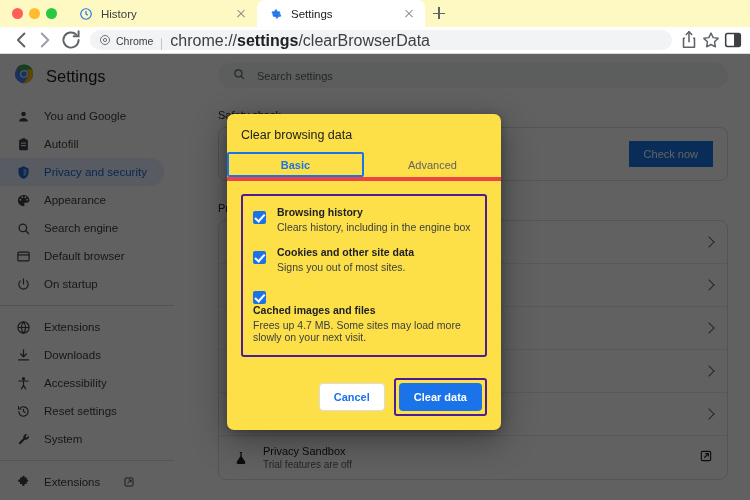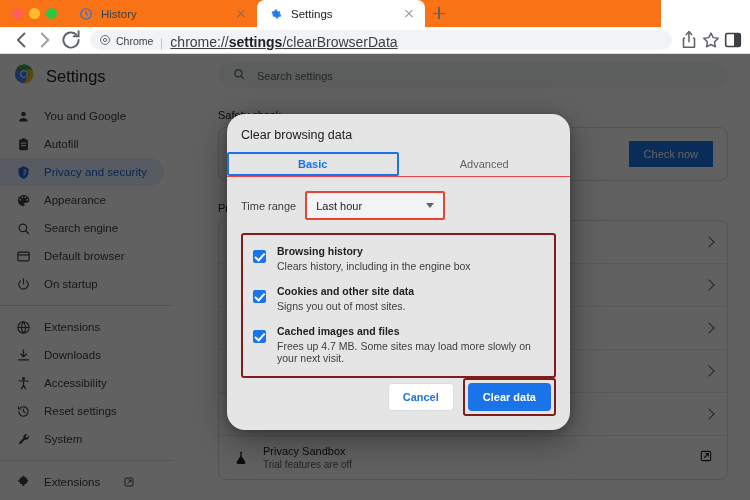--- a/index.html
+++ b/index.html
@@ -6,22 +6,22 @@
   html, body {
     width: 750px; height: 500px;
     font-family: "Liberation Sans", sans-serif;
     overflow: hidden;
     background: #ffffff;
   }
   #app { position: relative; width: 750px; height: 500px; }
 
   
   .tabstrip {
-    position: absolute; left: 0; top: 0; width: 661px; height: 27px;
-    background: #f97316;
+    position: absolute; left: 0; top: 0; width: 750px; height: 27px;
+    background: #fef9c3;
     display: flex; align-items: flex-end;
   }
   .traffic { display: flex; align-items: center; gap: 6px; padding: 0 10px 8px 12px; }
   .dot { width: 11px; height: 11px; border-radius: 50%; }
   .dot.red { background: #ff5f57; }
   .dot.yellow { background: #febc2e; }
   .dot.green { background: #28c840; }
 
   .tab {
     position: relative; height: 27px; display: flex; align-items: center;
@@ -53,21 +53,21 @@
     border-bottom: 1px solid #d8dadc;
   }
   .nav-btn { width: 26px; height: 26px; position: relative; flex: 0 0 26px; }
   .omnibox {
     flex: 1 1 auto; height: 20px; background: #f1f3f4; border-radius: 10px;
     display: flex; align-items: flex-end; padding: 0 9px; margin: 0 6px; min-width: 0;
   }
   .chrome-chip { display: flex; align-items: center; gap: 5px; flex: 0 0 auto; }
   .chrome-chip-label { font-size: 10.5px; color: #3c4043; }
   .omni-sep { width: 1px; height: 12px; background: #c4c7c5; margin: 0 8px; flex: 0 0 1px; }
-  .omni-url { font-size: 14px; color: #3c4043; white-space: nowrap; overflow: hidden; text-overflow: ellipsis; text-decoration: underline; }
+  .omni-url { font-size: 16px; color: #3c4043; white-space: nowrap; overflow: hidden; text-overflow: ellipsis; }
   .omni-url b { font-weight: bold; color: #202124; }
   .tb-icon { width: 22px; height: 22px; position: relative; flex: 0 0 22px; }
 
   
   .page { position: absolute; left: 0; top: 54px; width: 750px; height: 446px; background: #ffffff; overflow: hidden; }
   .scrim { position: absolute; inset: 0; background: rgba(0,0,0,0.62); z-index: 40; }
 
   .sidebar { position: absolute; left: 0; top: 0; width: 196px; height: 446px; background: #ffffff; }
   .brand { display: flex; align-items: center; gap: 12px; padding: 10px 0 12px 14px; }
   .brand-title { font-size: 16.5px; color: #202124; }
@@ -98,48 +98,48 @@
   .row-sub { font-size: 10px; color: #5f6368; margin-top: 2px; }
   .chevron { width: 8px; height: 8px; border-top: 1.4px solid #5f6368; border-right: 1.4px solid #5f6368; transform: rotate(45deg); flex: 0 0 8px; }
   .btn-primary-flat {
     background: #1a73e8; color: #ffffff; border: none; border-radius: 0;
     font-size: 11px; padding: 7px 15px; font-family: inherit;
   }
   .safety-row { display: flex; align-items: center; min-height: 52px; padding: 0 14px; }
 
   
   .dialog {
-    position: absolute; left: 227px; top: 114px; width: 343px; height: 316px;
-    background: #e5e5e5; border-radius: 18px; z-index: 50;
+    position: absolute; left: 227px; top: 114px; width: 274px; height: 316px;
+    background: #fde047; border-radius: 7px; z-index: 50;
     box-shadow: 0 10px 34px rgba(0,0,0,0.38), 0 2px 8px rgba(0,0,0,0.22);
     display: flex; flex-direction: column; overflow: hidden;
   }
   .dlg-title { font-size: 12.5px; color: #202124; padding: 14px 0 10px 14px; }
-  .dlg-tabs { display: flex; height: 29px; border-bottom: 1px solid #ef4444; }
+  .dlg-tabs { display: flex; height: 29px; border-bottom: 4px solid #ef4444; }
   .dlg-tab {
     flex: 1 1 50%; display: flex; align-items: center; justify-content: center;
     font-size: 11px; color: #5f6368;
   }
   .dlg-tab.active { color: #1a73e8; font-weight: bold; border: 2px solid #1a73e8; border-radius: 2px; }
   .dlg-body { flex: 1 1 auto; padding: 0 14px; position: relative; }
 
   .timerange-row { display: flex; align-items: center; gap: 0; margin-top: 14px; }
   .timerange-label { font-size: 11px; color: #3c4043; margin-right: 9px; }
   .hl-red { border: 2px solid #ea4335; border-radius: 2px; }
-  .hl-red-soft { border: 2px solid #7f1d1d; border-radius: 3px; }
+  .hl-red-soft { border: 2px solid #4c1d95; border-radius: 3px; }
   .select-box {
     background: #f1f3f4; border-radius: 4px; width: 136px; height: 25px;
     display: flex; align-items: center; padding: 0 9px; font-size: 11px; color: #202124;
   }
   .select-value { flex: 1 1 auto; }
   .caret { width: 0; height: 0; border-left: 4.5px solid transparent; border-right: 4.5px solid transparent; border-top: 5px solid #5f6368; }
 
   .checklist { margin-top: 13px; padding: 10px 12px 12px 10px; }
   .check-item { display: flex; align-items: flex-start; margin-bottom: 13px; }
-  .check-item:last-child { margin-bottom: 0; }
+  .check-item:last-child { margin-bottom: 0; flex-direction: column; }
   .checkbox {
     width: 13px; height: 13px; flex: 0 0 13px; border-radius: 2px; background: #1a73e8;
     margin: 5px 11px 0 0; position: relative;
   }
   .checkbox::after {
     content: ""; position: absolute; left: 4px; top: 1.3px; width: 4px; height: 7.5px;
     border-right: 2px solid #fff; border-bottom: 2px solid #fff; transform: rotate(42deg);
   }
   .check-title { font-size: 10.5px; color: #202124; font-weight: bold; }
   .check-sub { font-size: 10.5px; color: #3c4043; margin-top: 3px; }
@@ -497,29 +497,20 @@
   <div class="dialog">
     <div class="dlg-title">Clear browsing data</div>
 
     <div class="dlg-tabs">
       <div class="dlg-tab active">Basic</div>
       <div class="dlg-tab">Advanced</div>
     </div>
 
     <div class="dlg-body">
 
-      <div class="timerange-row">
-        <span class="timerange-label">Time range</span>
-        <span class="hl-red">
-          <div class="select-box">
-            <span class="select-value">Last hour</span>
-            <span class="caret"></span>
-          </div>
-        </span>
-      </div>
 
       <div class="checklist hl-red-soft">
 
         <div class="check-item">
           <span class="checkbox"></span>
           <span>
             <div class="check-title">Browsing history</div>
             <div class="check-sub">Clears history, including in the engine box</div>
           </span>
         </div>

